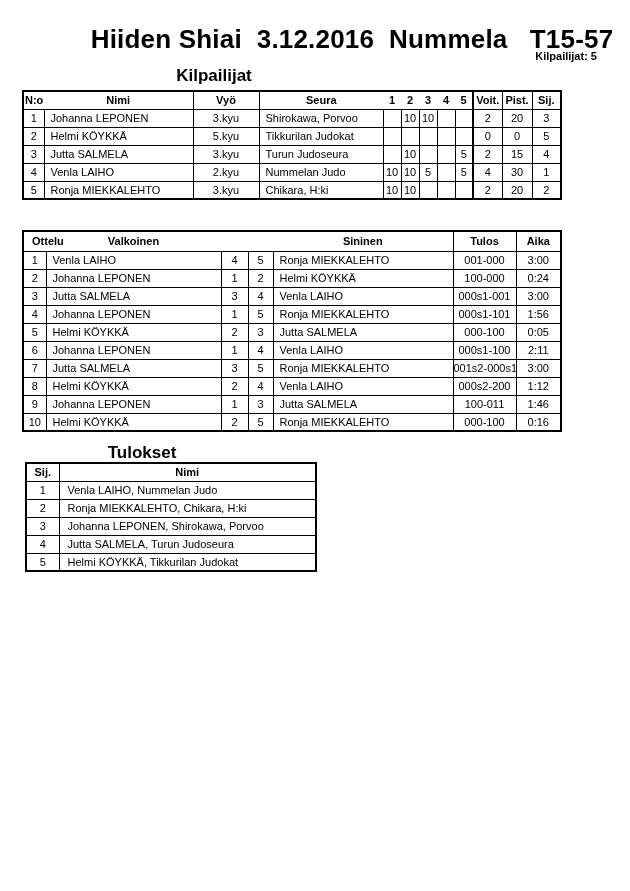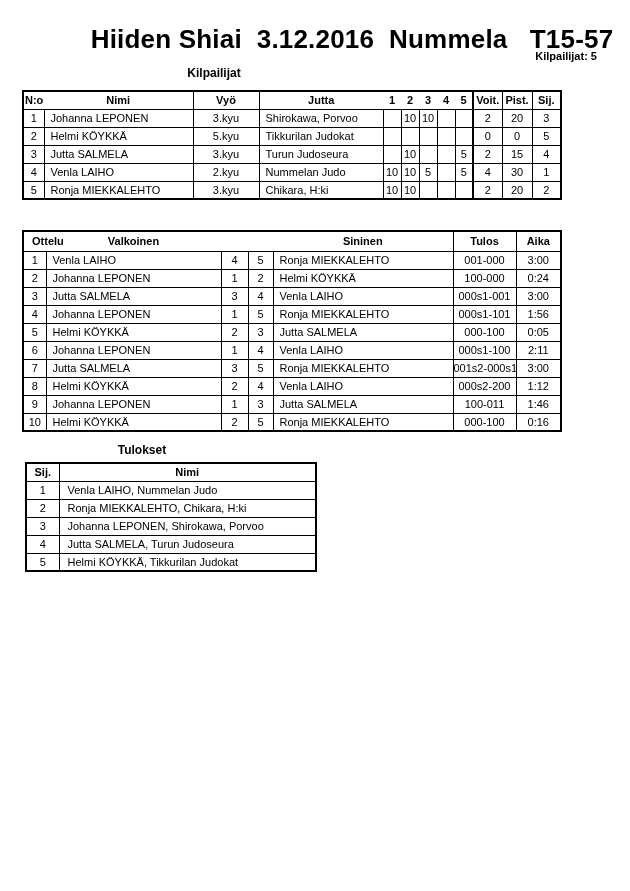--- a/index.html
+++ b/index.html
@@ -15,21 +15,21 @@
   .doc-title {
     position: absolute; left: 0; top: 24px; width: 612px;
     text-align: center; font-size: 26px; font-weight: bold;
     white-space: pre; letter-spacing: 0.2px; margin-left: 46px;
   }
   .competitors-count {
     position: absolute; left: 0; top: 50px; width: 597px;
     text-align: right; font-size: 11px; font-weight: bold;
   }
   .section-heading {
-    position: absolute; font-size: 12px; font-weight: bold; text-align: center;
+    position: absolute; font-size: 17px; font-weight: bold; text-align: center;
   }
   #heading-kilpailijat { left: 0; top: 66px; width: 428px; }
   #heading-ottelut     { left: 0; top: 213px; width: 490px; margin-top: 32px; }
   #heading-tulokset    { left: 0; top: 443px; width: 284px; }
 
   table {
     position: absolute;
     border-collapse: collapse;
     table-layout: fixed;
     background: #fff;
@@ -92,21 +92,21 @@
         <col style="width:18px">
       <col style="width:29px">
         <col style="width:30px">
         <col style="width:29px">
     </colgroup>
     <tbody>
         <tr>
       <th class="h-no">N:o</th>
       <th class="h-nimi">Nimi</th>
       <th>Vyö</th>
-      <th class="h-seura">Jutta</th>
+      <th class="h-seura">Seura</th>
       <th class="h-score">1</th>
       <th class="h-score">2</th>
       <th class="h-score">3</th>
       <th class="h-score">4</th>
       <th class="h-score">5</th>
       <th class="h-voit">Voit.</th>
       <th>Pist.</th>
       <th>Sij.</th>
     </tr>
     <tr>

